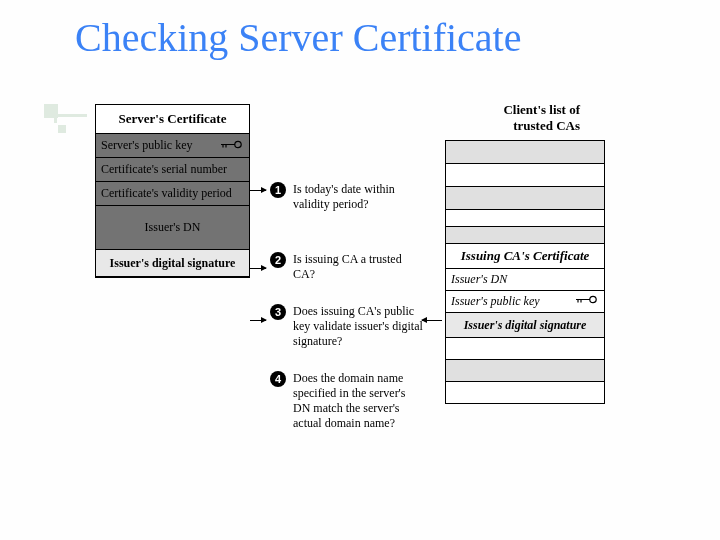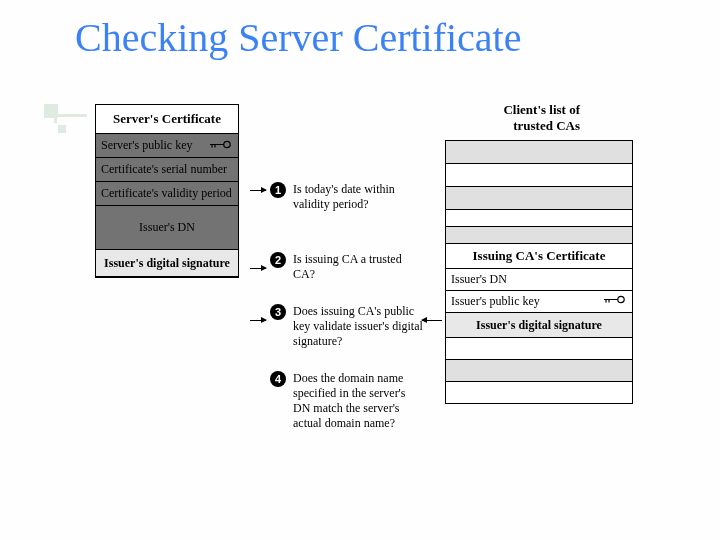--- a/index.html
+++ b/index.html
@@ -47,21 +47,21 @@
     top: 125px; left: 58px;
     width: 8px; height: 8px;
     background: #dfeae0;
   }
 
   
   .server-cert {
     position: absolute;
     top: 104px;
     left: 95px;
-    width: 144px;
+    width: 155px;
     background: #fff;
     border: 1px solid #000;
   }
   .server-header {
     text-align: center;
     font-weight: bold;
     font-size: 13px;
     padding: 6px 2px;
     border-bottom: 1px solid #000;
   }
@@ -131,21 +131,22 @@
     width: 105px;
     text-align: right;
     font-weight: bold;
     font-size: 13px;
     line-height: 1.2;
   }
   .trusted-stack {
     position: absolute;
     top: 140px;
     left: 445px;
-    width: 188px;
+    width: 160px;
+    font-style: italic;
   }
   .stack-band {
     height: 24px;
     border: 1px solid #000;
     margin-bottom: -1px;
   }
   .stack-band.gray { background: #e0e0e0; }
   .stack-band.white { background: #fff; }
   .stack-band.short { height: 18px; }
 

